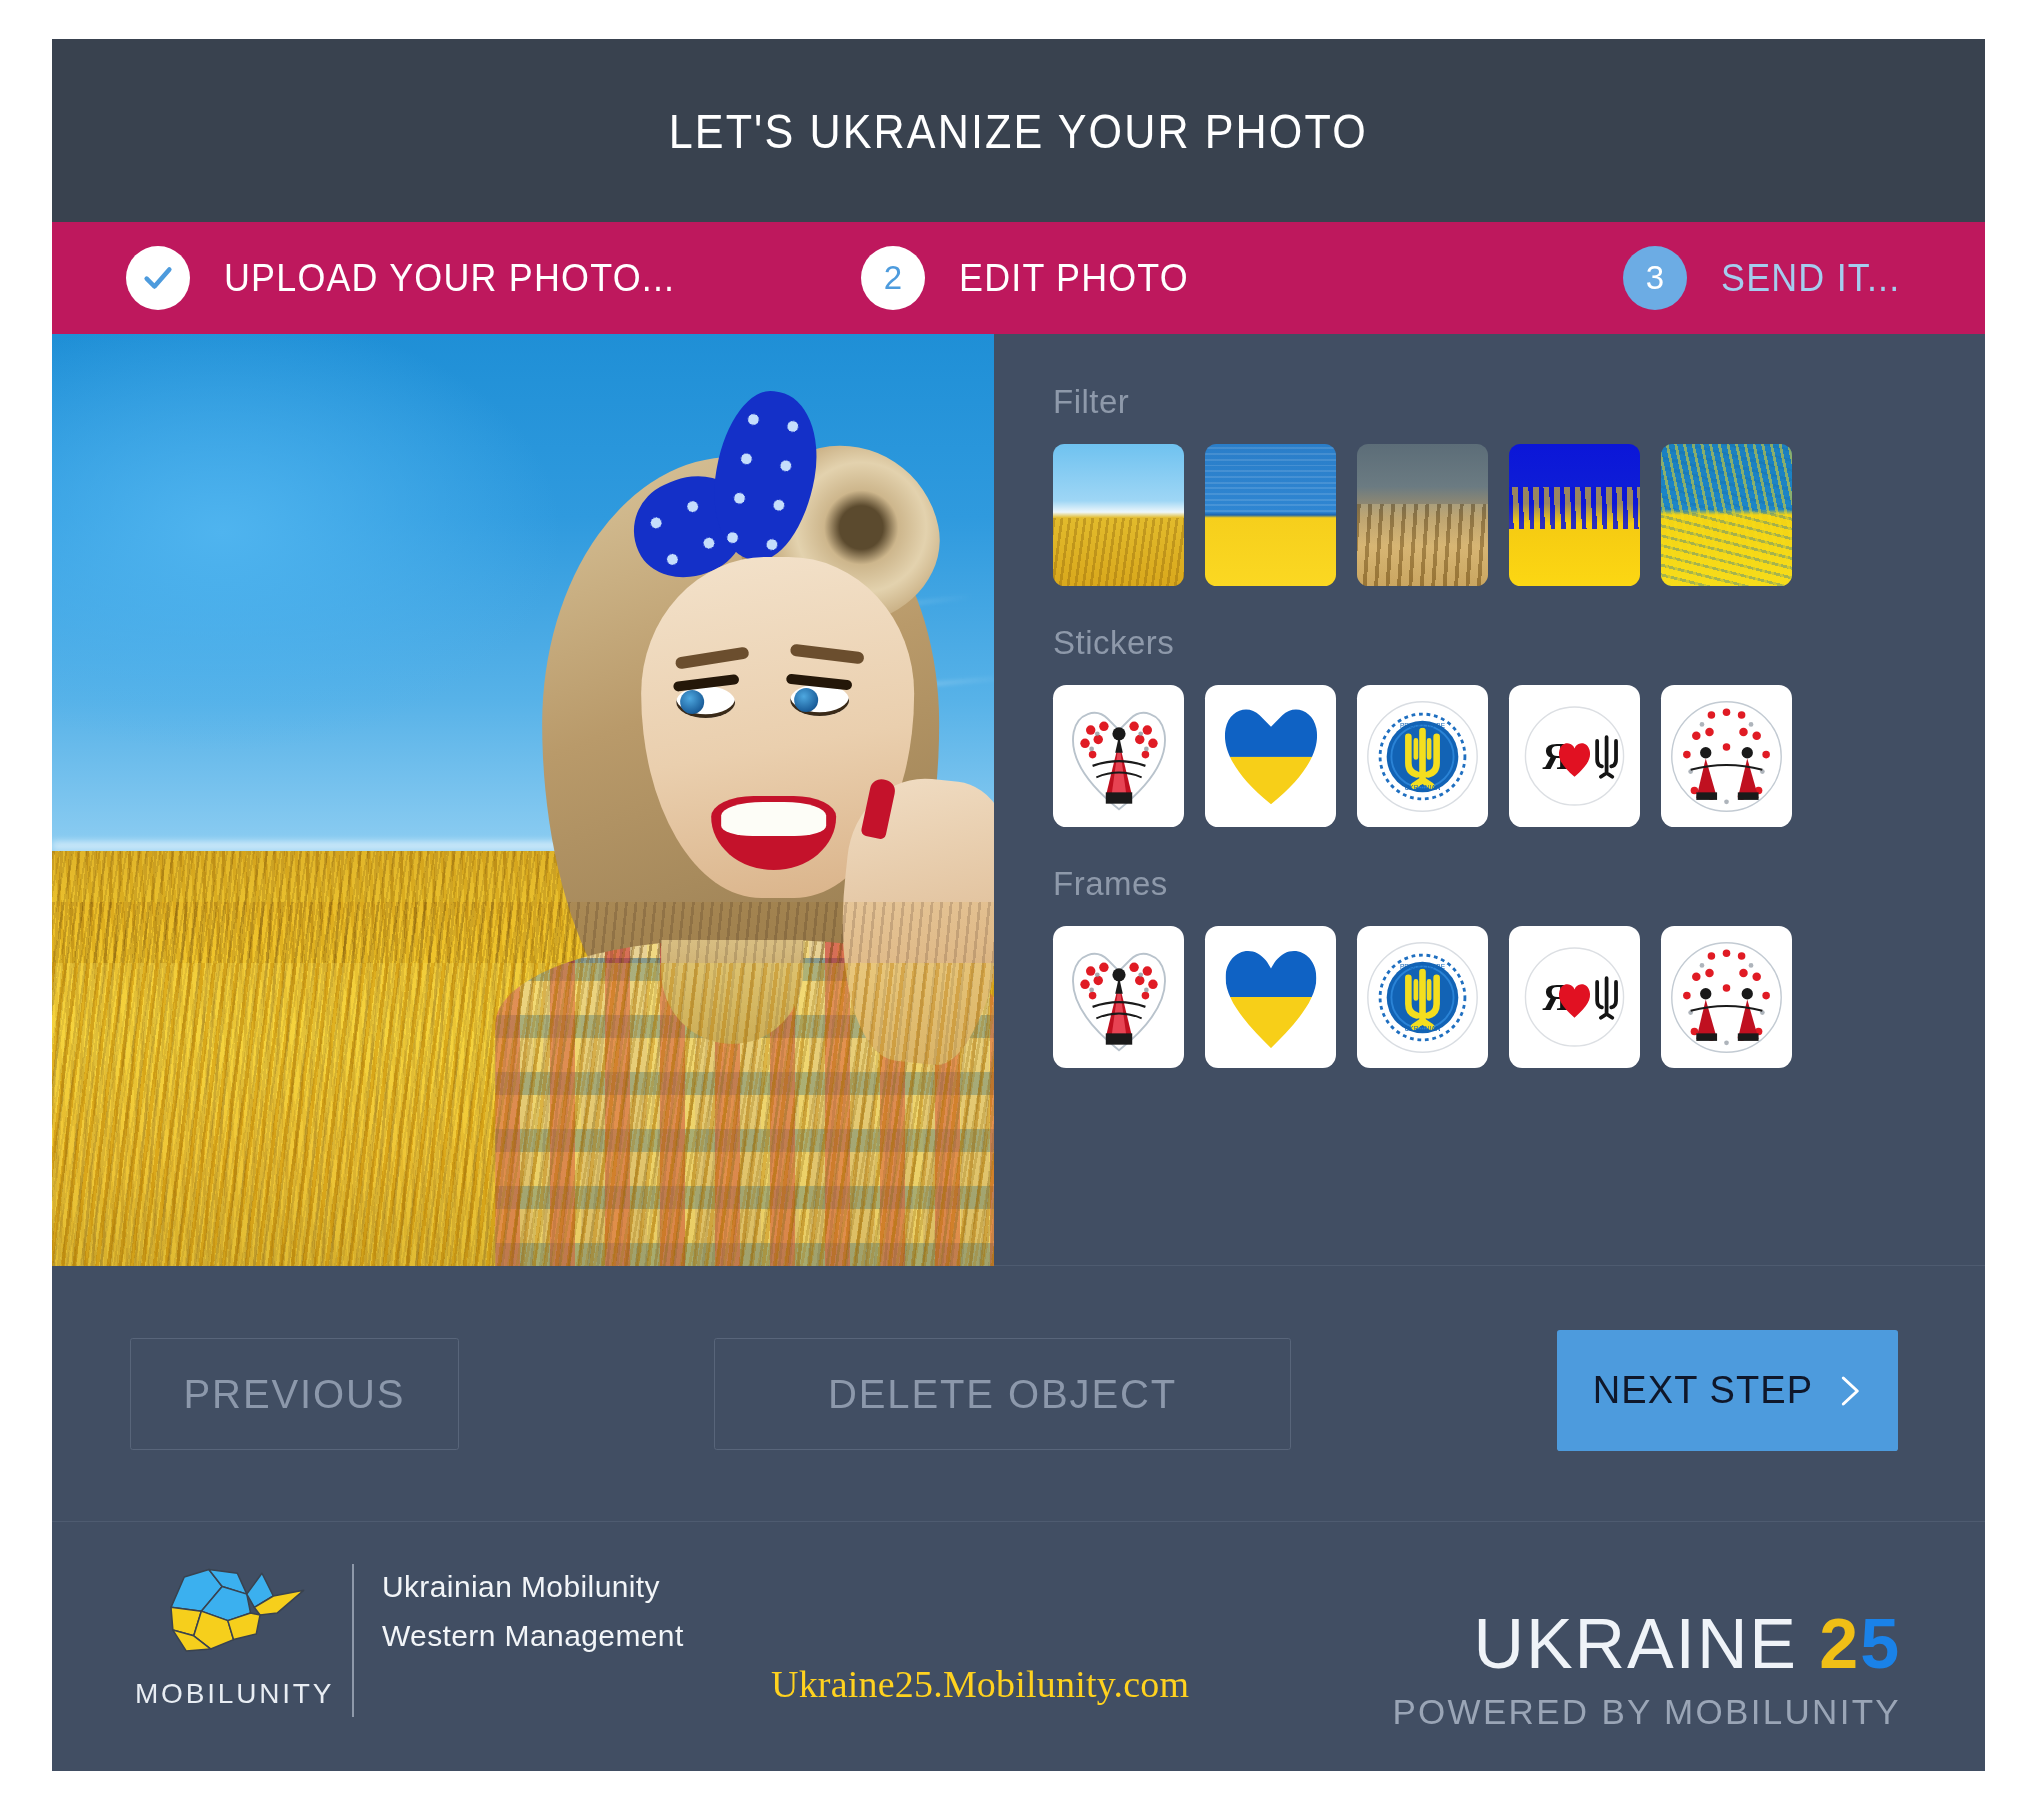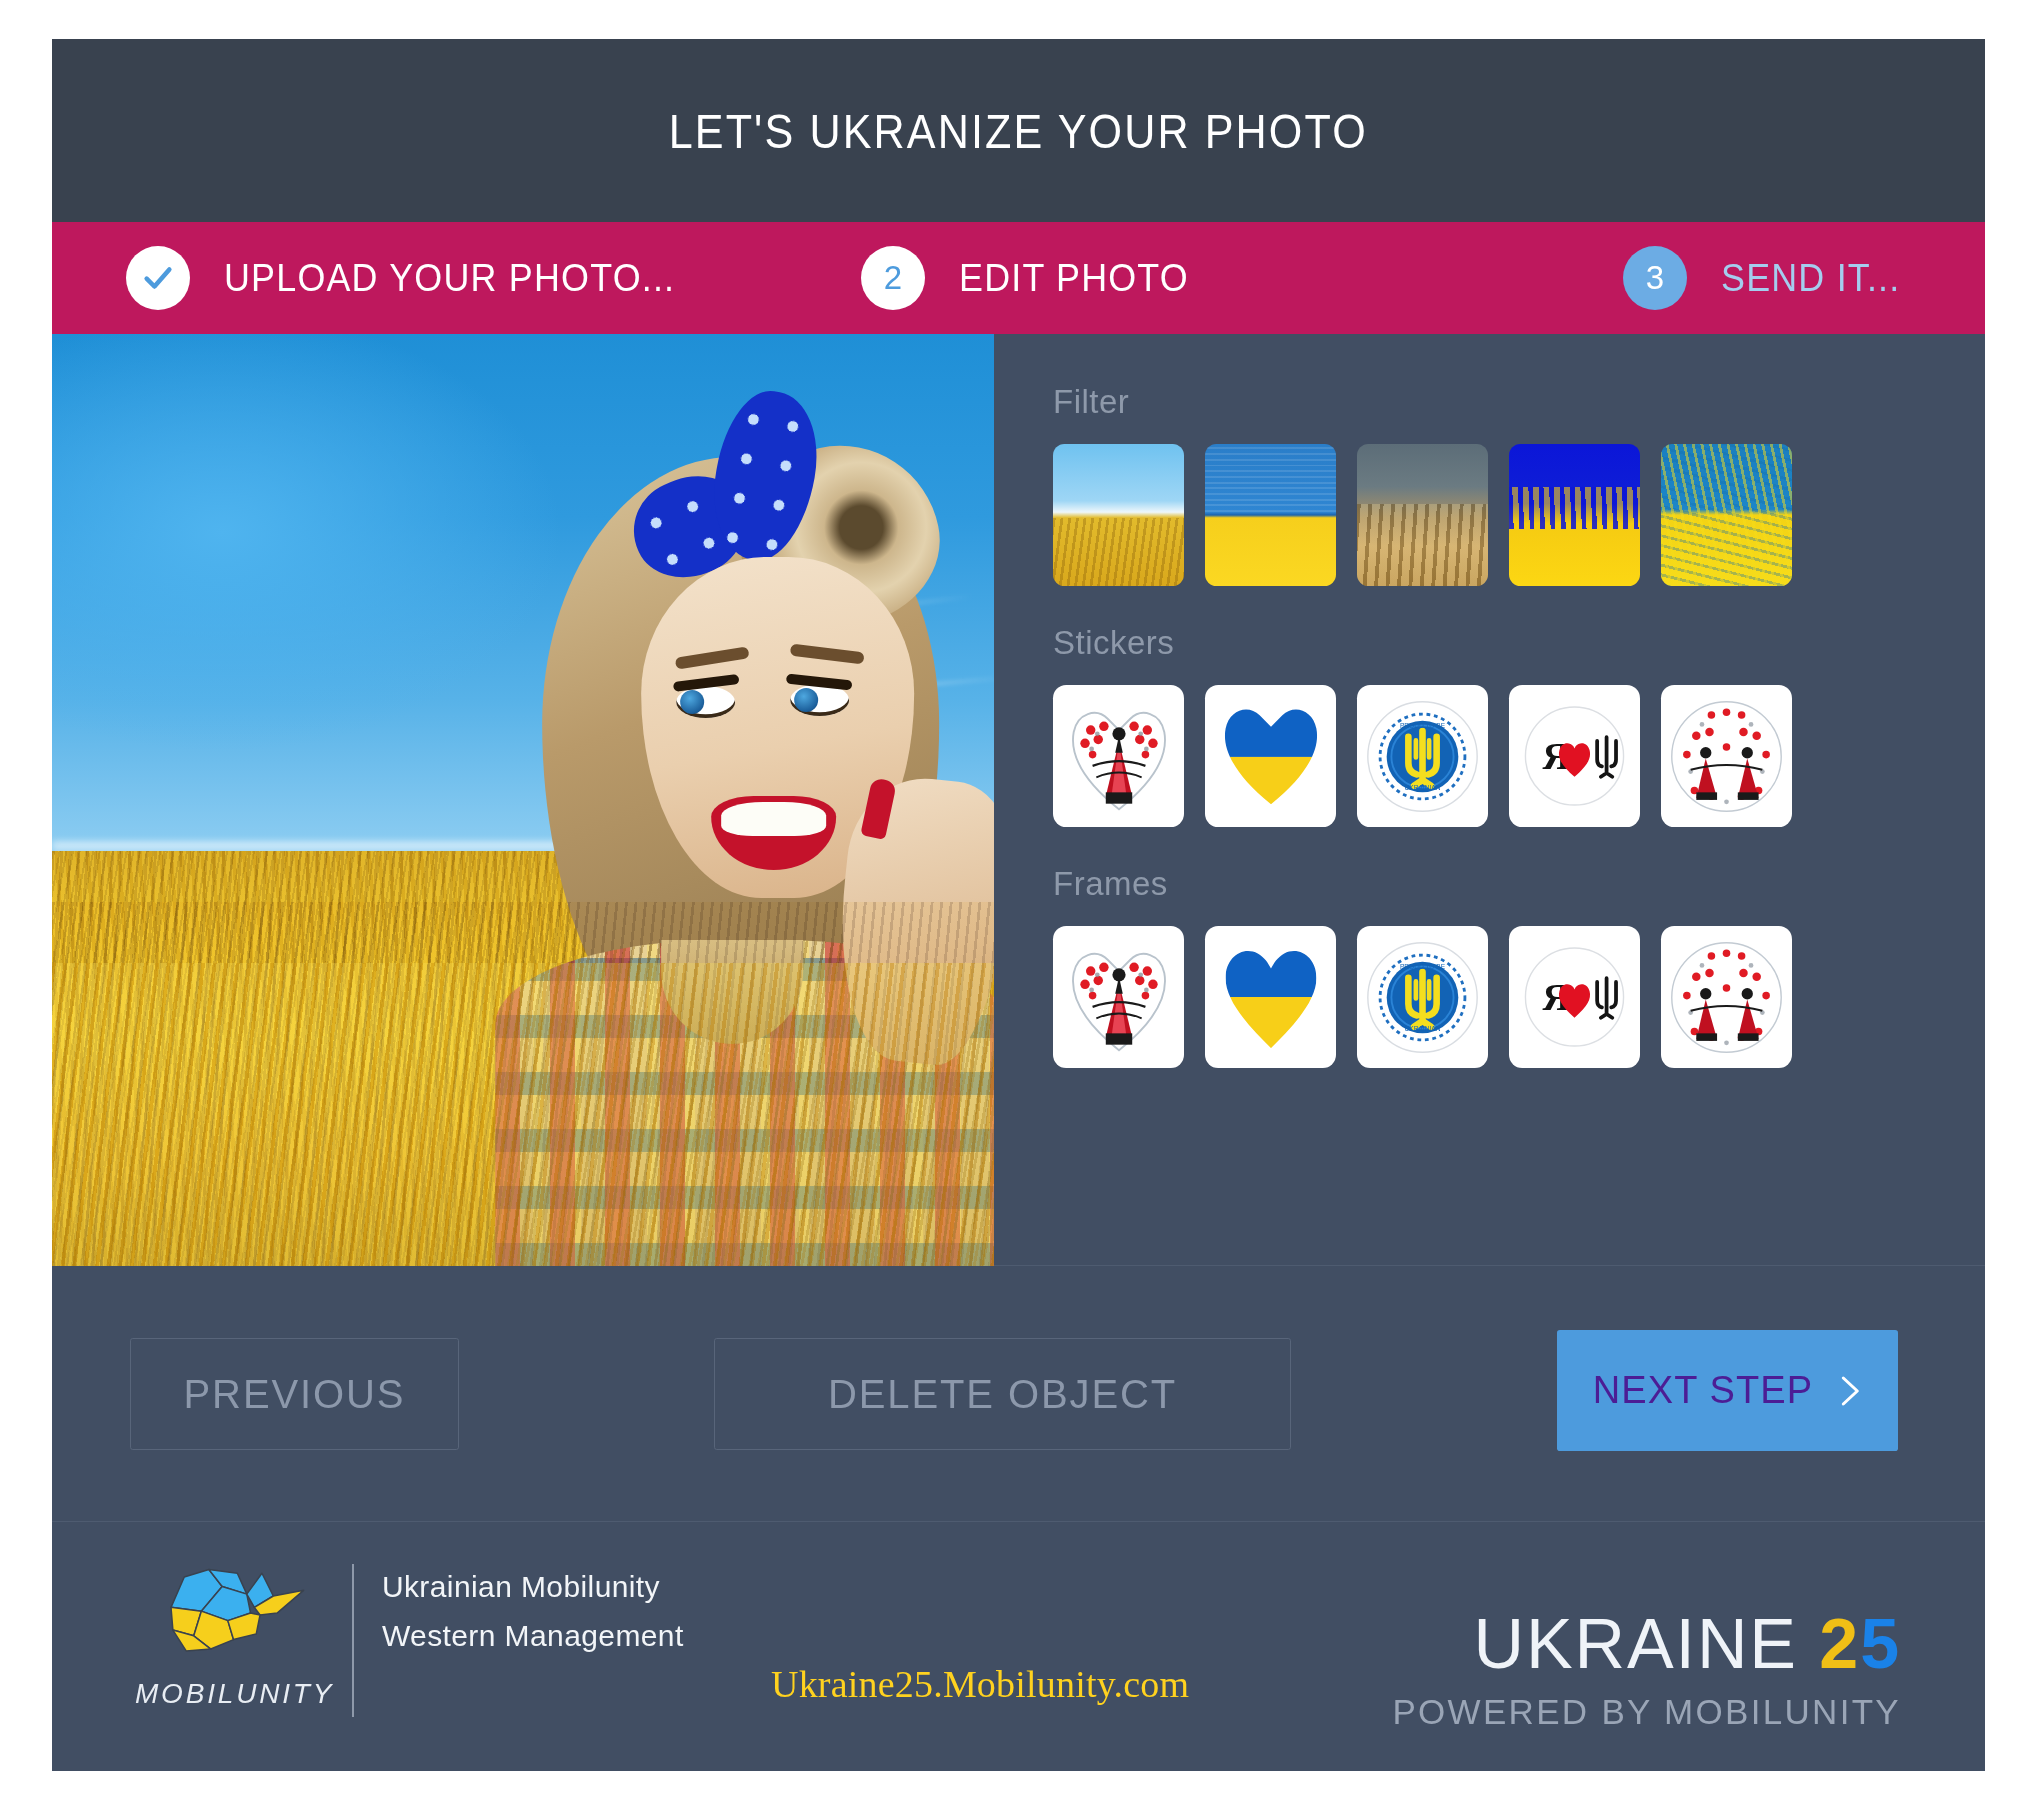--- a/index.html
+++ b/index.html
@@ -299,21 +299,21 @@
   }
   .btn-prev   { left: 78px;  width: 329px; }
   .btn-delete { left: 662px; width: 577px; }
 
   .btn-next {
     position: absolute;
     left: 1505px; top: 64px;
     width: 341px; height: 121px;
     background: #4d9bdd;
     border: none; border-radius: 2.8px;
-    color: #4c1d95;
+    color: #0f172a;
     font-size: 38px;
     letter-spacing: 1.1px;
     display: flex; align-items: center; justify-content: center; gap: 24.6px;
     cursor: pointer;
     font-family: "Liberation Sans", sans-serif;
   }
   .chev { width: 24.6px; height: 32px; }
 
   
   .footer {
@@ -328,21 +328,20 @@
   }
   .brand-logo { width: 189px; }
   .whale { display:block; width: 180px; height: 112px; }
   .brand-name {
     color: #e8edf3;
     font-size: 28px;
     letter-spacing: 2.8px;
     text-align: center;
     margin-top: 7.6px;
     font-family: "Liberation Sans", sans-serif;
-    font-style: italic;
   }
   .brand-divider {
     width: 1.9px; align-self: stretch;
     background: #8e99aa;
     margin: 5.7px 28px 9.5px 28px;
     height: 153px;
   }
   .brand-lines { padding-top: 3.8px; }
   .brand-lines div {
     color: #f2f5f8;

